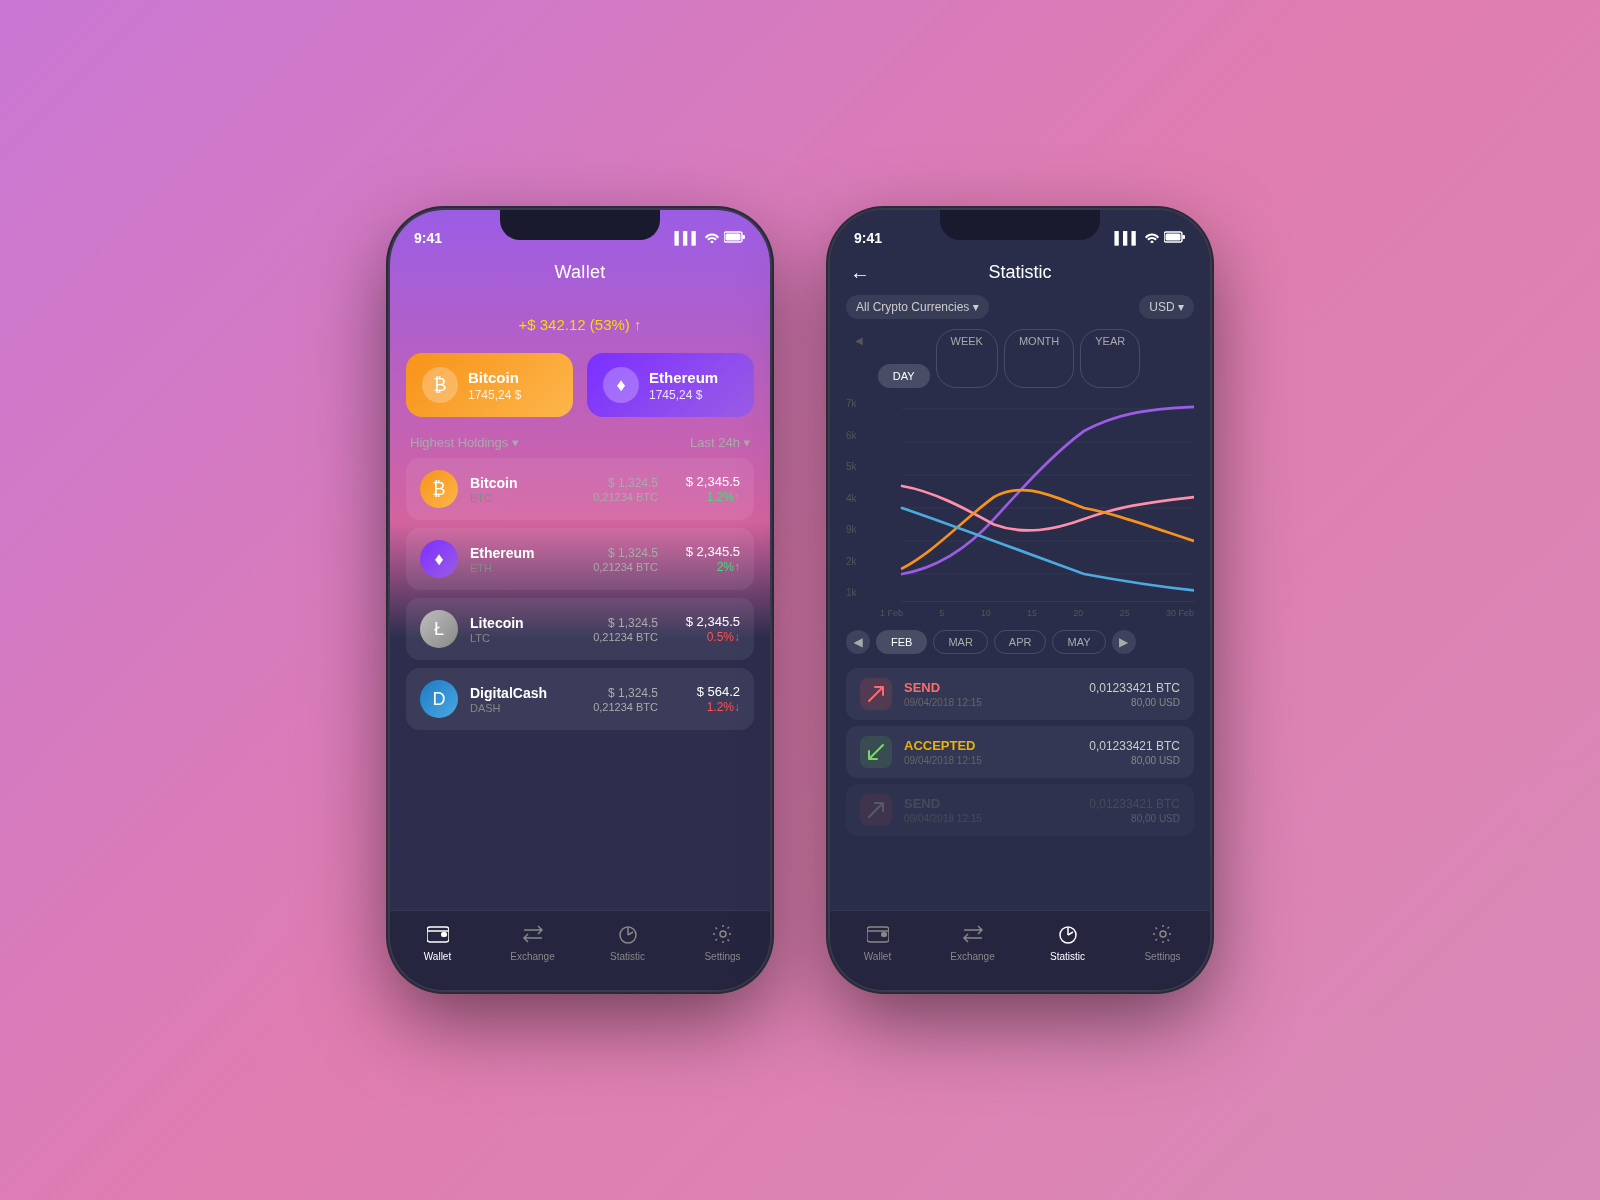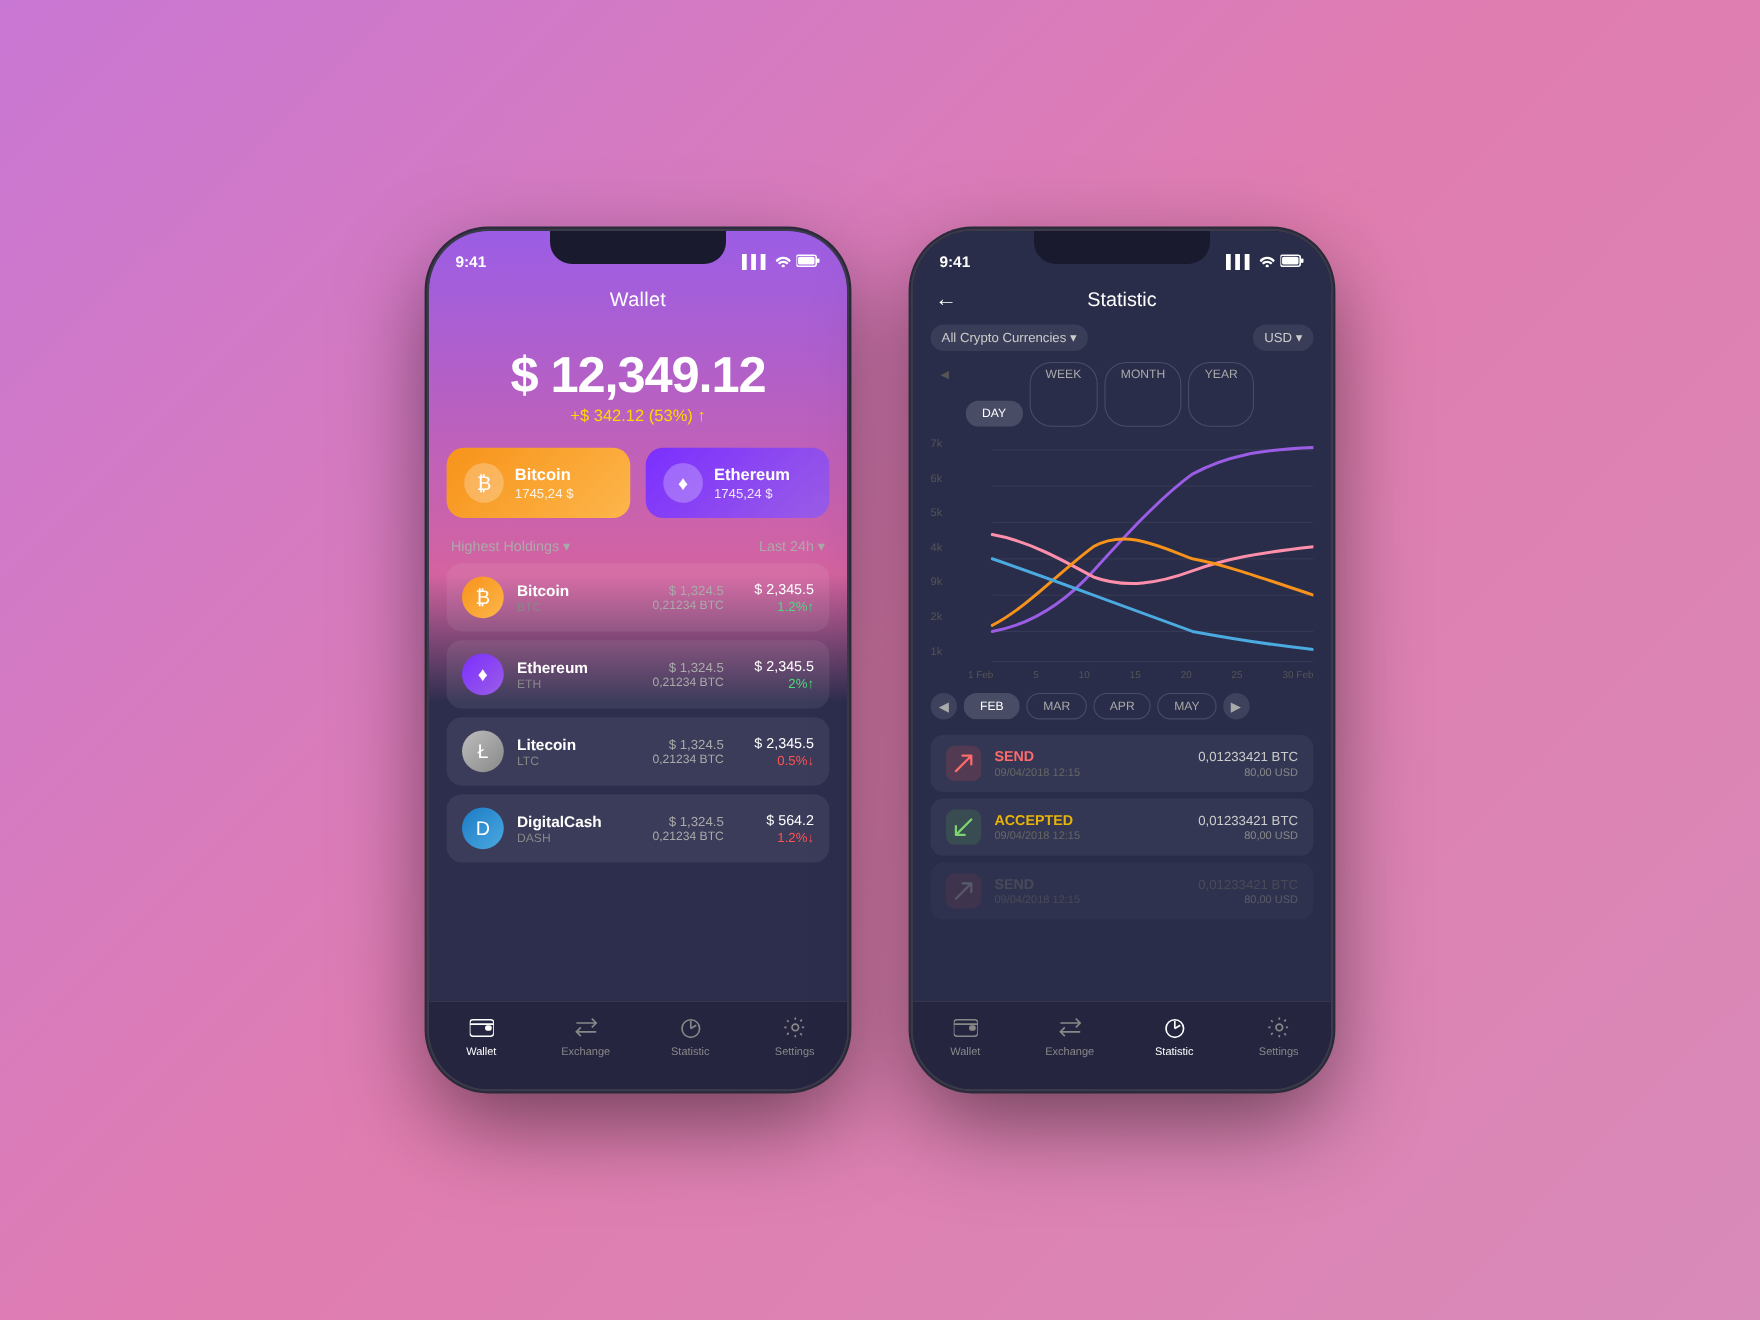--- a/index.html
+++ b/index.html
@@ -555,21 +555,20 @@
             </svg>
           </span>
         </div>
       </div>
 
       <div class="wallet-header">
         <span class="wallet-title">Wallet</span>
       </div>
 
       <div class="wallet-balance">
-        <div class="wallet-amount">$ 12,349.12</div>
         <div class="wallet-change">
           <span>+$ 342.12 (53%) ↑</span>
         </div>
       </div>
 
       <div class="wallet-cards">
         <div class="card-bitcoin">
           <div class="card-icon">₿</div>
           <div class="card-info">
             <div class="card-name">Bitcoin</div>

